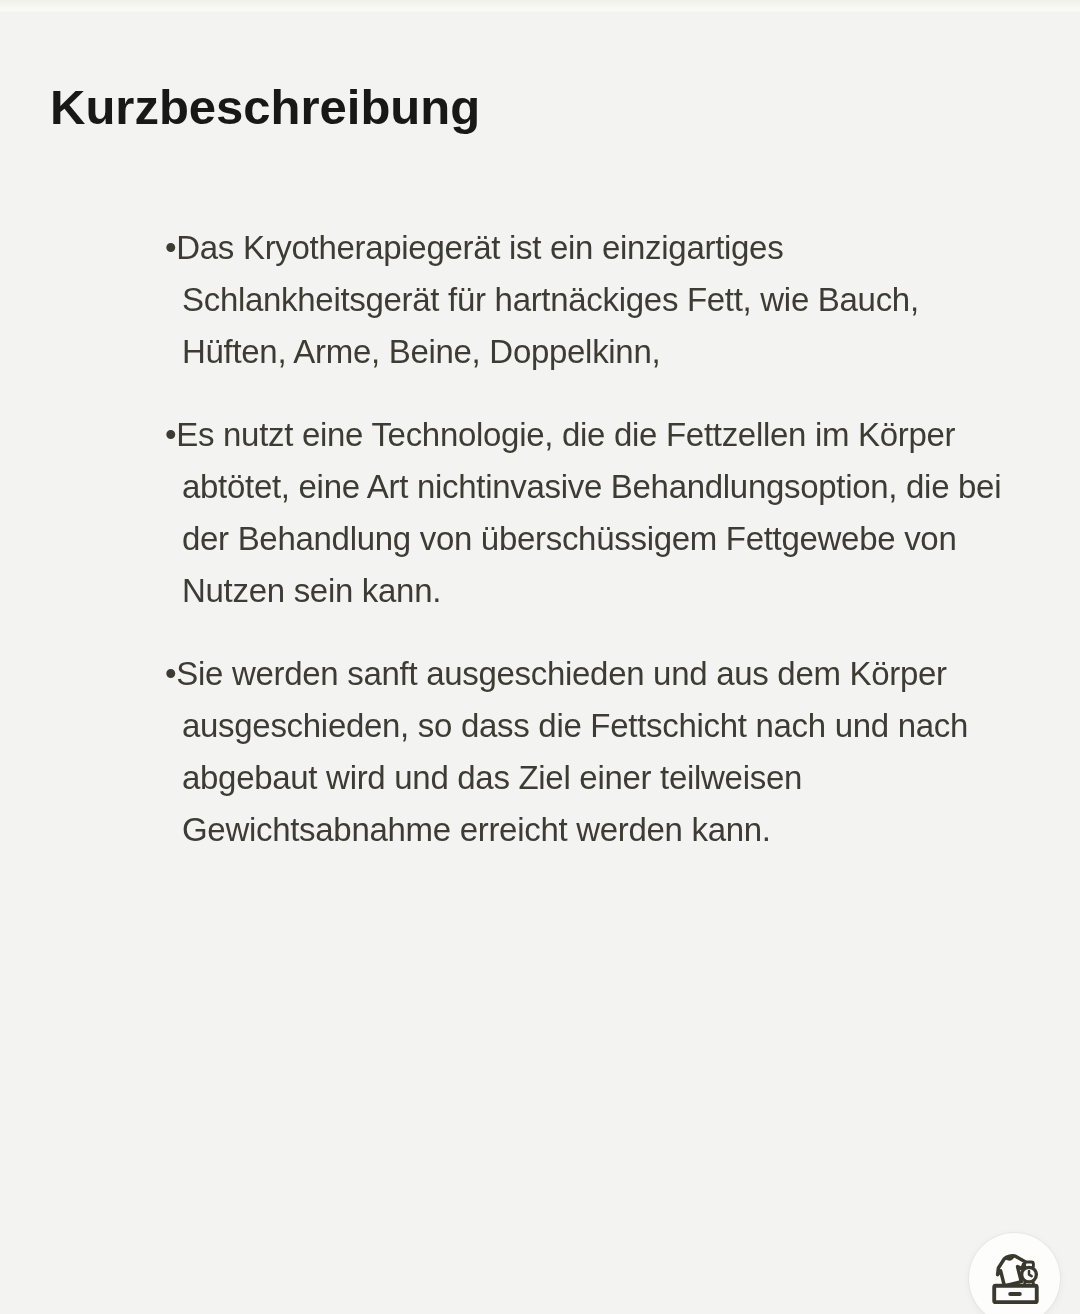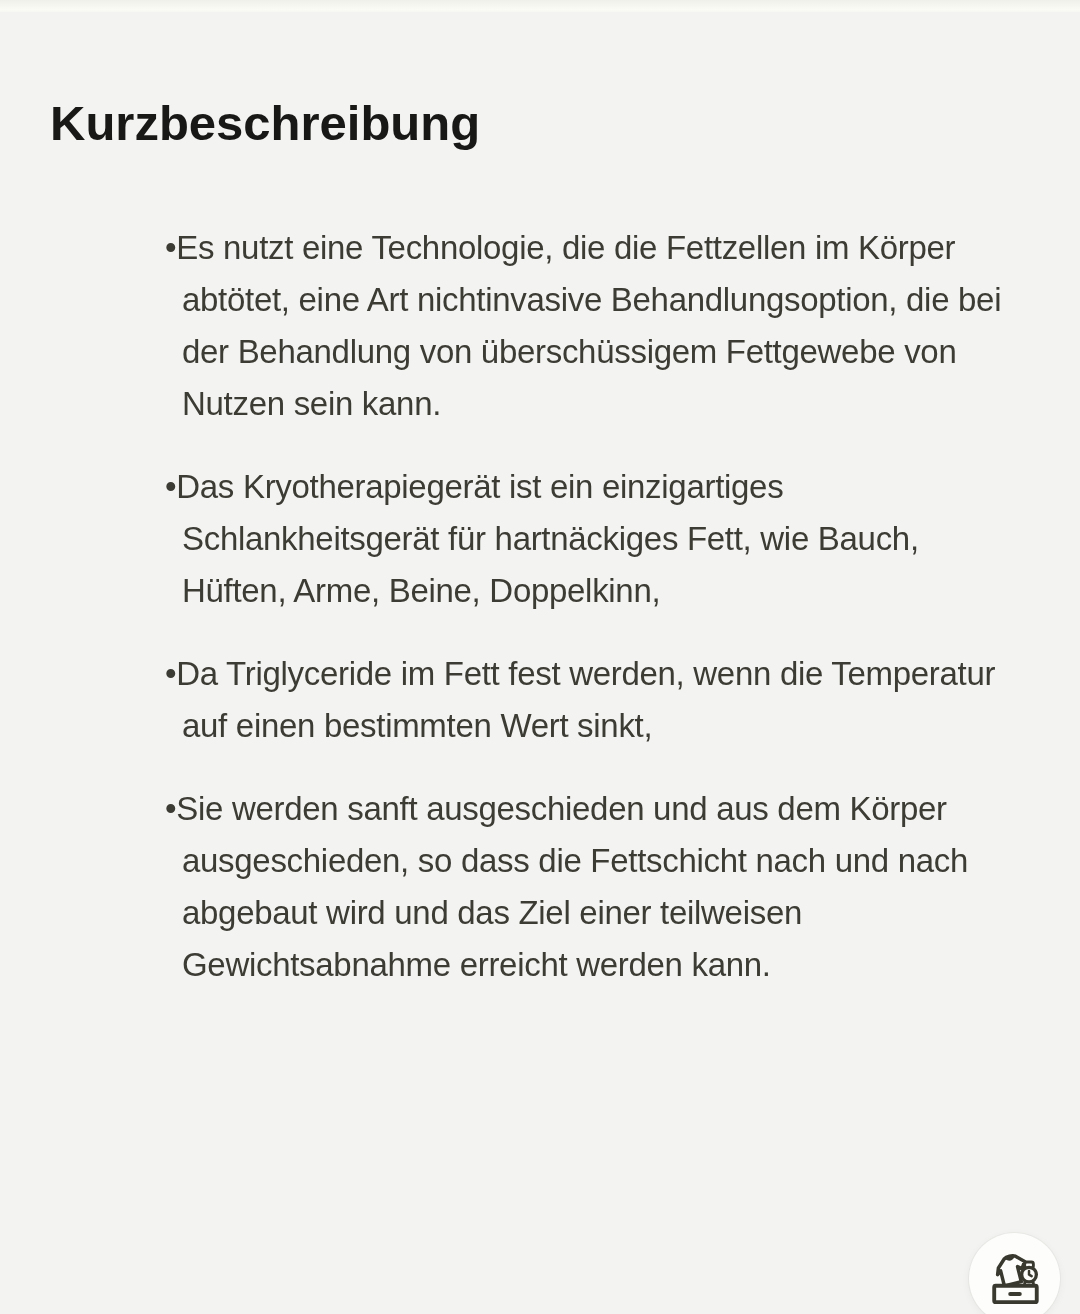--- a/index.html
+++ b/index.html
@@ -16,21 +16,21 @@
   }
   .top-strip {
     position: absolute;
     top: 0; left: 0; right: 0;
     height: 12px;
     background: linear-gradient(180deg, #eef0e9 0%, #f4f5ef 35%, #fbfbf6 80%, #f6f6f2 100%);
   }
   .section-title {
     position: absolute;
     left: 50px;
-    top: 94px;
+    top: 78px;
     margin: 0;
     font-size: 49px;
     line-height: 58px;
     font-weight: bold;
     color: #181816;
     letter-spacing: 0;
   }
   .bullet-list {
     position: absolute;
     left: 165px;
@@ -75,23 +75,22 @@
 </style>
 </head>
 <body>
 
 <div class="top-strip"></div>
 
 <h1 class="section-title">Kurzbeschreibung</h1>
 
 <ul class="bullet-list">
 
-<li>Es nutzt eine Technologie, die die Fettzellen im Körper abtötet, eine Art nichtinvasive Behandlungsoption, die bei der Behandlung von überschüssigem Fettgewebe von Nutzen sein kann.</li>
-    <li>Das Kryotherapiegerät ist ein einzigartiges Schlankheitsgerät für hartnäckiges Fett, wie Bauch, Hüften, Arme, Beine, Doppelkinn,</li>
-    <li>Da Triglyceride im Fett fest werden, wenn die Temperatur auf einen bestimmten Wert sinkt,</li>
+<li>Das Kryotherapiegerät ist ein einzigartiges Schlankheitsgerät für hartnäckiges Fett, wie Bauch, Hüften, Arme, Beine, Doppelkinn,</li>
+    <li>Es nutzt eine Technologie, die die Fettzellen im Körper abtötet, eine Art nichtinvasive Behandlungsoption, die bei der Behandlung von überschüssigem Fettgewebe von Nutzen sein kann.</li>
     <li>Sie werden sanft ausgeschieden und aus dem Körper ausgeschieden, so dass die Fettschicht nach und nach abgebaut wird und das Ziel einer teilweisen Gewichtsabnahme erreicht werden kann.</li>
   </ul>
 
 <button class="fab" aria-label="products">
   <svg width="58" height="58" viewBox="0 0 60 60" fill="none" stroke="#3a392f" stroke-width="3.6" stroke-linejoin="round" stroke-linecap="round">
 
     <g transform="rotate(-14 24 23)">
       <path d="M14,17 L22,9.5 C25,7.5 31,7.5 34,9.5 L42,17 L37.5,23.5 L33.5,20.5 L33.5,36.5 L15.5,36.5 L15.5,20.5 L11.5,23.5 Z" fill="#fdfdfb"></path>
       <path d="M24,9 q4,4 8,0" stroke-width="3"></path>
     </g>

